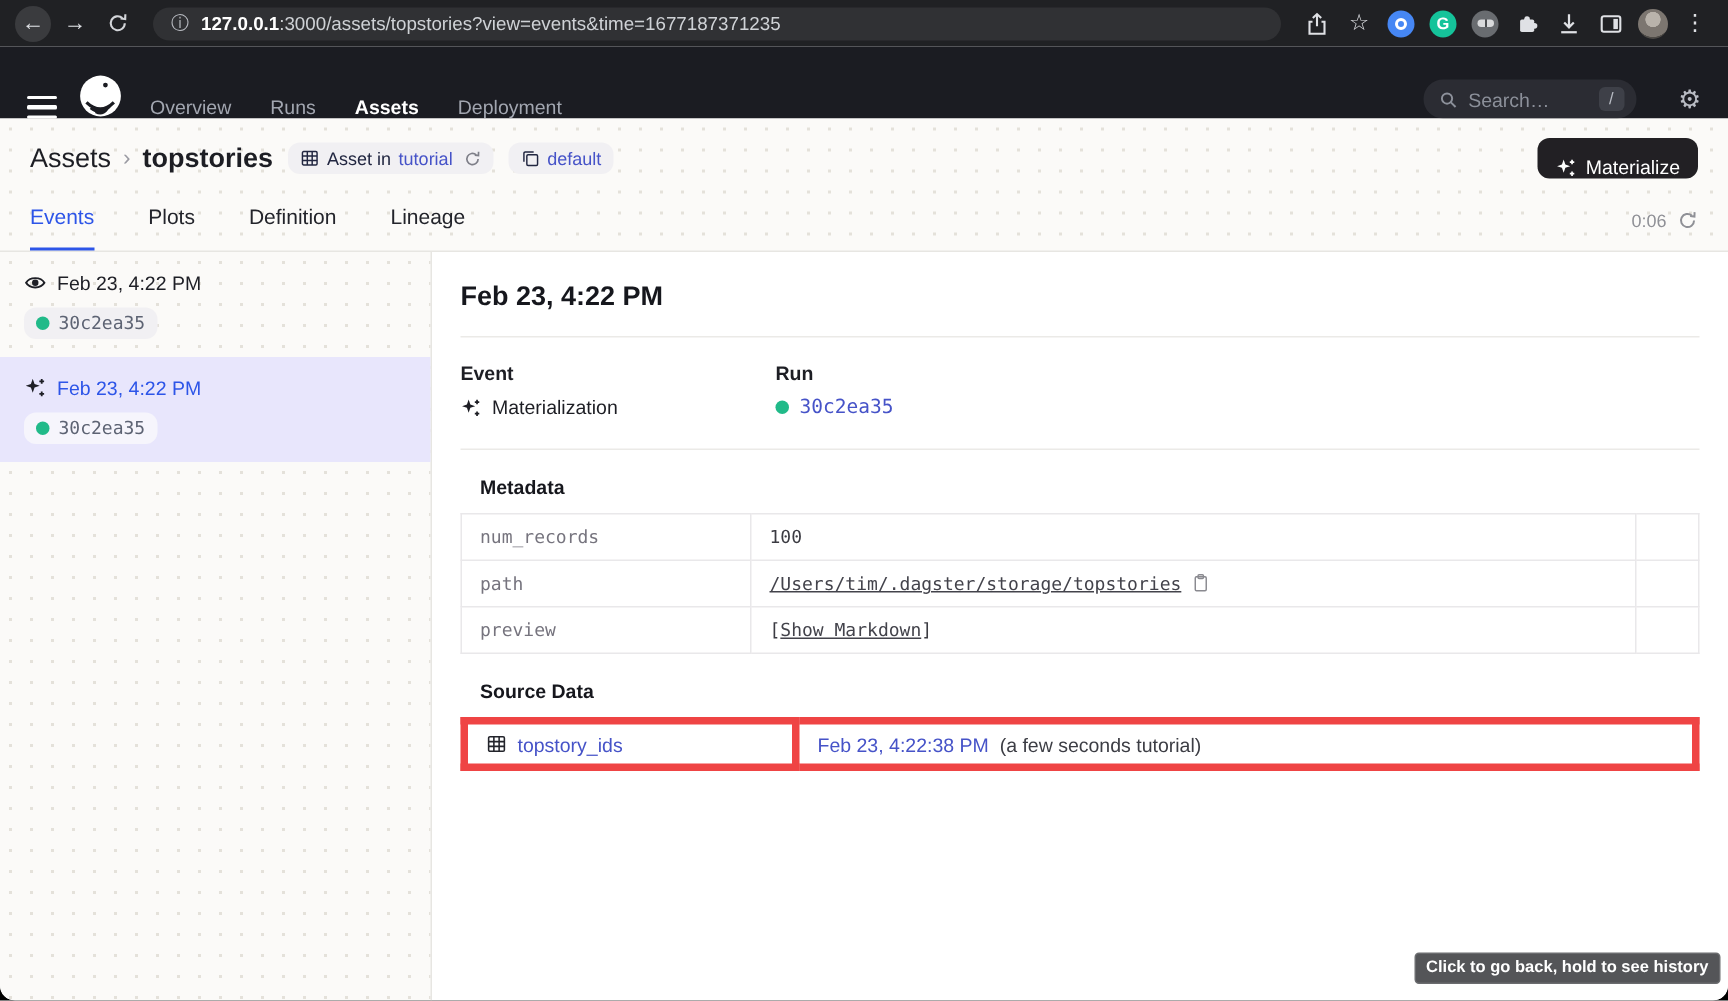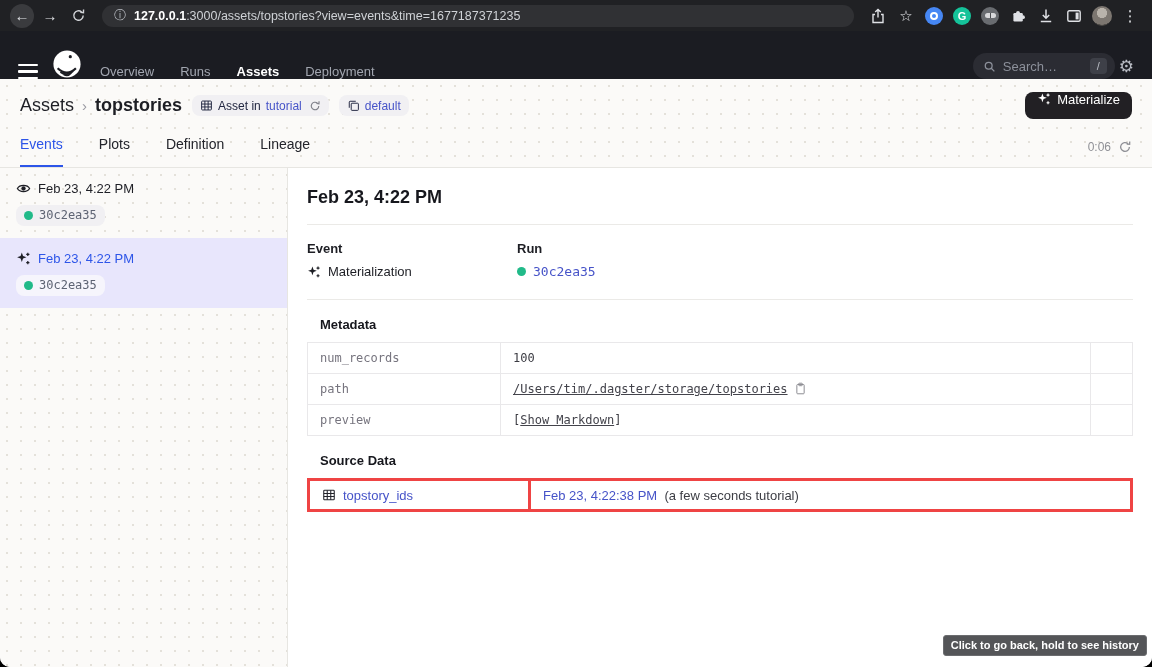--- a/index.html
+++ b/index.html
@@ -29,21 +29,21 @@
   .avatar { width:20px; height:20px; border-radius:50%; background:radial-gradient(circle at 50% 35%, #b9b3ab 0 30%, #7c7670 32% 70%, #4d4a46 72%); }
 
   
   .dg-nav { height:48px; flex:none; background:#1b1c22; display:flex; align-items:flex-end; padding:0 18px; }
   .burger { width:20px; display:flex; flex-direction:column; gap:4px; margin-right:14px; }
   .burger i { height:2.5px; background:#fff; border-radius:1px; }
   .dg-logo { width:30px; height:30px; margin-right:18px; }
   .dg-links { display:flex; gap:26px; align-items:center; }
   .dg-link { font-size:13px; color:#a2a6b0; cursor:default; }
   .dg-link.active { color:#ffffff; font-weight:bold; }
-  .dg-right { margin-left:auto; display:flex; align-items:center; gap:4px; }
+  .dg-right { margin-left:auto; display:flex; align-items:center; gap:28px; }
   .search-pill { width:142px; height:26px; background:#2b2c33; border-radius:14px; display:flex; align-items:center;
                  gap:7px; padding:0 8px 0 10px; }
   .search-pill svg { width:13px; height:13px; stroke:#8c909a; flex:none; }
   .search-ph { font-size:13px; color:#8c909a; flex:1; }
   .slash-key { background:#3e4048; color:#b9bcc4; font-size:11px; border-radius:4px; padding:2px 7px; }
   .gear { color:#b9bcc4; font-size:17px; line-height:1; }
 
   
   .dotted { background-color:#fbfaf8;
             background-image:radial-gradient(#e4e1da 1px, rgba(0,0,0,0) 1.2px);
@@ -52,21 +52,21 @@
   .ph-row1 { display:flex; align-items:center; padding:13px 20px 6px; gap:10px; }
   .crumb { font-size:18px; color:#1d1e24; display:flex; align-items:center; gap:8px; }
   .crumb .sep { color:#9a9aa2; font-size:15px; }
   .crumb .current { font-weight:bold; }
   .tag { display:inline-flex; align-items:center; gap:5px; background:#f1f0f3; border-radius:8px;
          height:21px; padding:0 8px; font-size:12px; color:#222741; }
   .tag svg { width:13px; height:13px; stroke:#222741; }
   .tag .lnk { color:#4653c8; }
   .tag .rfsh { width:12px; height:12px; stroke:#7e7f88; margin-left:2px; }
   .mat-btn { margin-left:auto; background:#222024; color:#fff; border:none; border-radius:8px; height:27px;
-             padding:0 12px; font-size:13px; display:flex; align-items:flex-start; gap:6px; font-family:inherit; }
+             padding:0 12px; font-size:13px; display:flex; align-items:flex-end; gap:6px; font-family:inherit; }
   .mat-btn svg { width:14px; height:14px; fill:#fff; stroke:#fff; }
   .ph-row2 { display:flex; align-items:flex-end; padding:0 20px; height:42px; }
   .tabs { display:flex; gap:36px; }
   .tab { font-size:14px; color:#23242b; padding-bottom:13px; border-bottom:2px solid transparent; }
   .tab.active { color:#2d55e8; border-bottom-color:#2d55e8; }
   .hdr-timer { margin-left:auto; display:flex; align-items:center; gap:7px; padding-bottom:13px;
                font-size:12px; color:#8f9096; }
   .hdr-timer svg { width:14px; height:14px; stroke:#8f9096; }
 
   
@@ -97,21 +97,21 @@
   table.data-tbl { border-collapse:collapse; width:100%; font-size:12px; }
   table.data-tbl td { border:1px solid #e9e8ea; height:31px; padding:0 12px; }
   .mono { font-family:"DejaVu Sans Mono", monospace; }
   .k-col { width:193px; color:#76747e; }
   .v-col { color:#3b3b42; }
   .x-col { width:42px; }
   .u-link { color:#43434b; text-decoration:underline; cursor:pointer; }
   .clip { width:13px; height:13px; stroke:#8a8a90; margin-left:6px; vertical-align:-2px; }
 
   table.src-tbl { border-collapse:collapse; width:100%; font-size:13px; }
-  table.src-tbl td { border:3px solid #ef4444; height:31px; padding:0 12px; }
+  table.src-tbl td { border:5px solid #ef4444; height:31px; padding:0 12px; }
   .src-asset { width:221px; }
   .src-asset .cellwrap { display:flex; align-items:center; gap:7px; }
   .src-asset svg { width:14px; height:14px; stroke:#23242b; flex:none; }
   .a-link { color:#4653c8; cursor:pointer; }
   .src-note { color:#3c3d44; }
 
   .tooltip { position:absolute; right:5px; bottom:11px; background:#545558; border:1px solid #6b6c6f;
              color:#fff; font-size:11px; font-weight:bold; padding:3px 7px 4px; border-radius:3px; }
 </style>
 </head>

